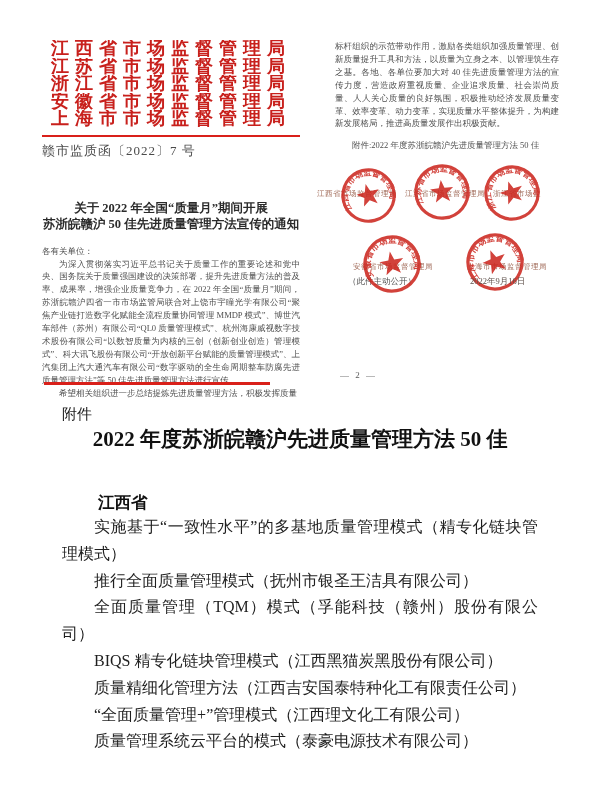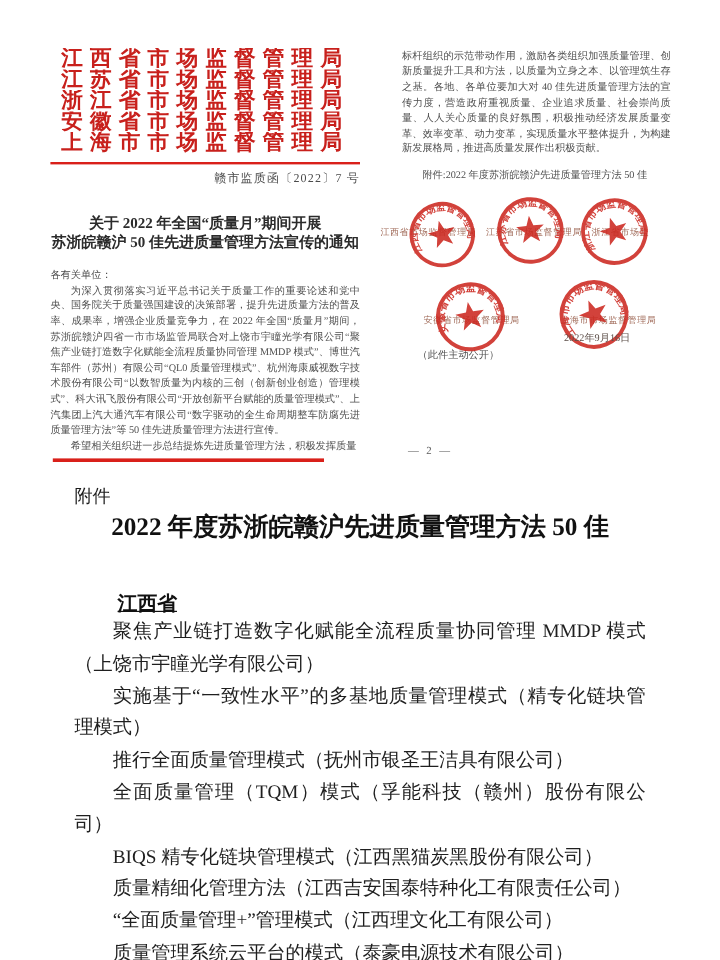--- a/index.html
+++ b/index.html
@@ -14,58 +14,58 @@
   .col-left  { position:absolute; left:42px;  top:40px; width:258px; }
   .col-right { position:absolute; left:335px; top:40px; width:224px; }
 
   .gov-name {
     font-size:18px; font-weight:bold; color:#c8201c;
     letter-spacing:6px; line-height:17.5px; text-align:center;
     white-space:nowrap; overflow:hidden;
   }
   .red-rule { margin-top:7px; height:2px; background:#d9201a; }
   .doc-number {
-    margin-top:5px; text-align:right; font-size:10px; color:#4a4a4a;
+    margin-top:5px; font-size:13px; color:#4a4a4a;
     letter-spacing:1px;
   }
   .doc-title {
-    margin-top:22px; text-align:center; font-weight:bold;
+    margin-top:40px; text-align:center; font-weight:bold;
     font-size:12.5px; line-height:16px; color:#2b2b2b;
   }
   .salutation { margin-top:13px; font-size:8.5px; line-height:13px; }
   .body-par {
     font-size:8.5px; line-height:12.9px; text-align:justify;
     text-indent:2em; color:#4f4f4f;
   }
   .body-par.no-indent { text-indent:0; }
   .red-footer { position:absolute; left:44px; top:382px; width:226px; height:2.5px; background:#d9201a; }
 
   .attach-ref { margin-top:9px; font-size:8.5px; line-height:13px; text-indent:2em; color:#4f4f4f; }
 
   
   .sig-line {
     position:absolute; font-size:7.5px; color:#a06a58; white-space:nowrap;
     overflow:hidden; z-index:1; letter-spacing:0.5px;
   }
   .seal { position:absolute; z-index:2; opacity:0.88; }
   .issue-date  { position:absolute; left:470px; top:276px; font-size:8.5px; color:#5d4f49; z-index:3; }
-  .public-note { position:absolute; left:348px; top:290px; font-size:8.5px; color:#4f4f4f; }
+  .public-note { position:absolute; left:348px; top:276px; font-size:8.5px; color:#4f4f4f; }
   .page-number { position:absolute; left:340px; top:370px; font-size:9px; color:#5a5a5a; letter-spacing:2px; }
 
   
   .attachment { position:absolute; left:62px; top:398px; width:476px; padding-top:6px; }
   .attach-label {
     font-family:"Liberation Sans","DejaVu Sans",sans-serif;
     font-size:15px; font-weight:normal; color:#1a1a1a; line-height:20px;
   }
   .attach-title {
     margin-top:2px; text-align:center; font-size:21px; font-weight:bold;
     color:#111; line-height:26px;
   }
-  .province { margin-top:40px; margin-left:36px; font-size:16.5px; font-weight:bold; color:#111; line-height:22px;text-decoration:underline; }
+  .province { margin-top:40px; margin-left:36px; font-size:16.5px; font-weight:bold; color:#111; line-height:22px; }
   .method-item {
     font-size:16px; line-height:26.8px; text-align:justify;
     text-indent:2em; color:#1f1f1f;
   }
 </style>
 </head>
 <body>
 
 <div class="col-left">
   <div class="gov-name">江西省市场监督管理局</div>
@@ -136,21 +136,20 @@
 </svg>
 
 <div class="issue-date">2022年9月16日</div>
 <div class="public-note">（此件主动公开）</div>
 <div class="page-number">— 2 —</div>
 
 <div class="attachment">
   <div class="attach-label">附件</div>
   <div class="attach-title">2022 年度苏浙皖赣沪先进质量管理方法 50 佳</div>
   <div class="province">江西省</div>
-  <p class="method-item">聚焦产业链打造数字化赋能全流程质量协同管理 MMDP 模式（上饶市宇瞳光学有限公司）</p>
   <p class="method-item">实施基于“一致性水平”的多基地质量管理模式（精专化链块管理模式）</p>
   <p class="method-item">推行全面质量管理模式（抚州市银圣王洁具有限公司）</p>
   <p class="method-item">全面质量管理（TQM）模式（孚能科技（赣州）股份有限公司）</p>
   <p class="method-item">BIQS 精专化链块管理模式（江西黑猫炭黑股份有限公司）</p>
   <p class="method-item">质量精细化管理方法（江西吉安国泰特种化工有限责任公司）</p>
   <p class="method-item">“全面质量管理+”管理模式（江西理文化工有限公司）</p>
   <p class="method-item">质量管理系统云平台的模式（泰豪电源技术有限公司）</p>
 </div>
 
 </body></html>

